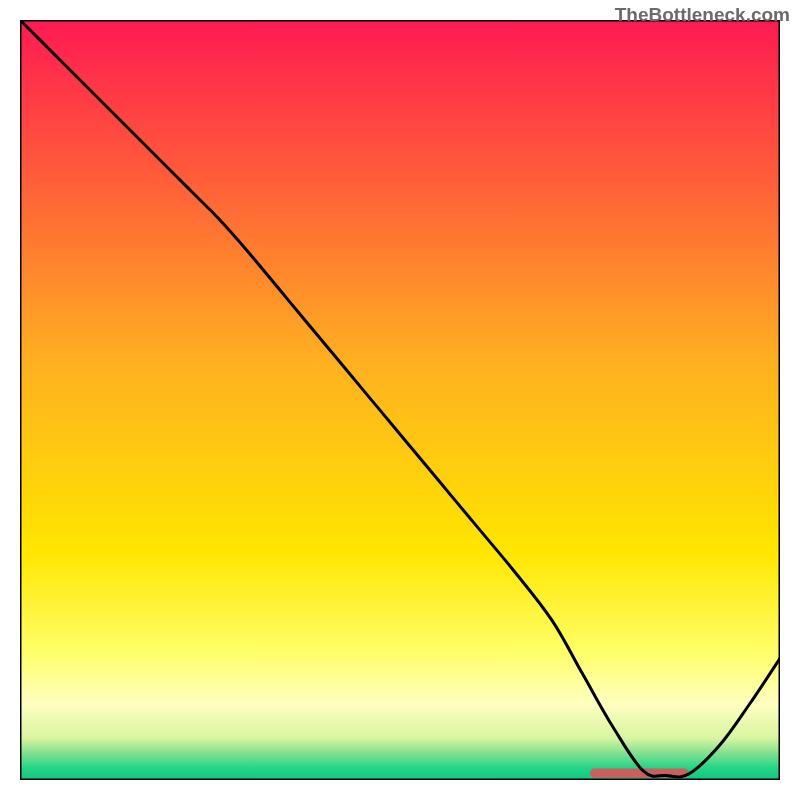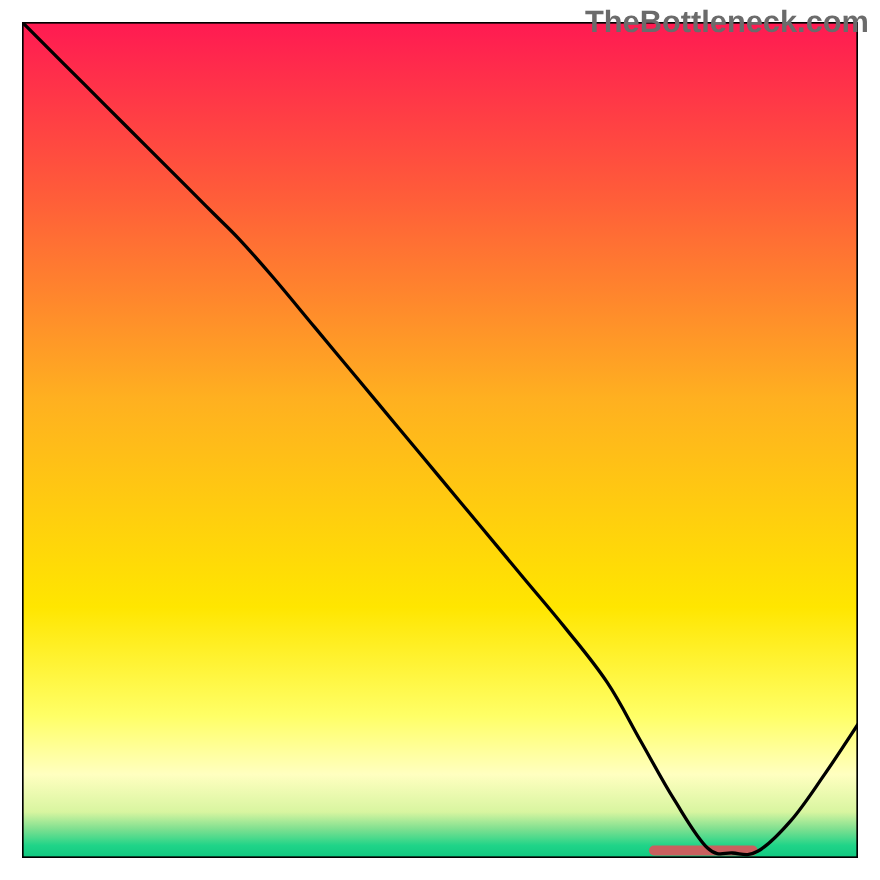--- a/index.html
+++ b/index.html
@@ -3,21 +3,21 @@
 <meta charset="utf-8">
 <style>
   * { margin: 0; padding: 0; box-sizing: border-box; }
   html, body { width: 800px; height: 800px; overflow: hidden; background: #fff; }
   .container { position: relative; width: 800px; height: 800px; }
   .watermark {
     position: absolute;
     top: 4px;
     right: 10px;
     font-family: Arial, Helvetica, sans-serif;
-    font-size: 28px;
+    font-size: 19px;
     font-weight: bold;
     color: #6b6b6b;
     z-index: 10;
   }
   .plot {
     position: absolute;
     left: 20px;
     top: 20px;
     width: 760px;
     height: 760px;

